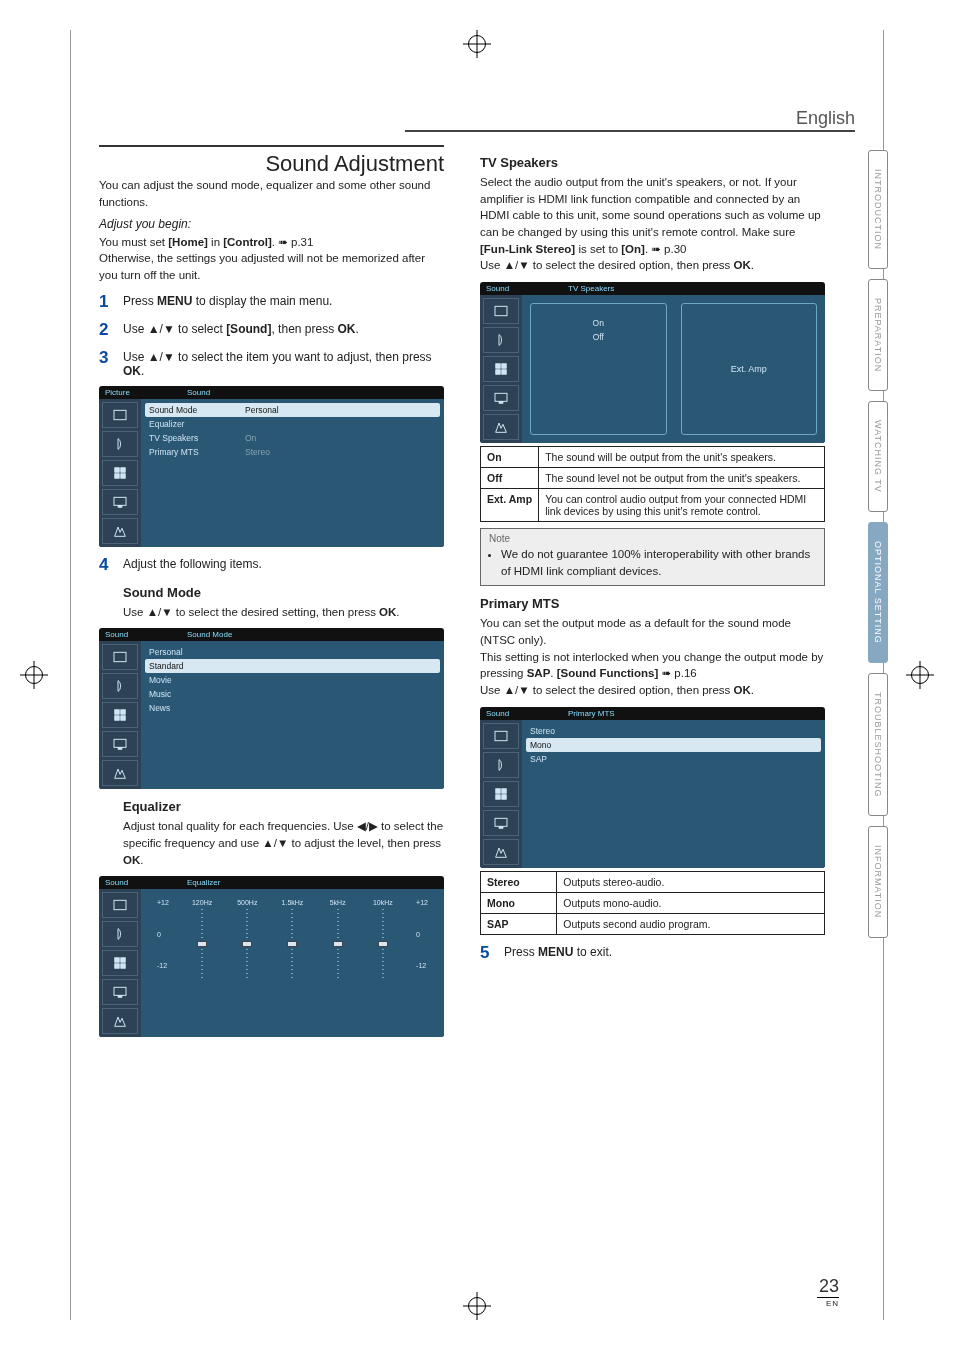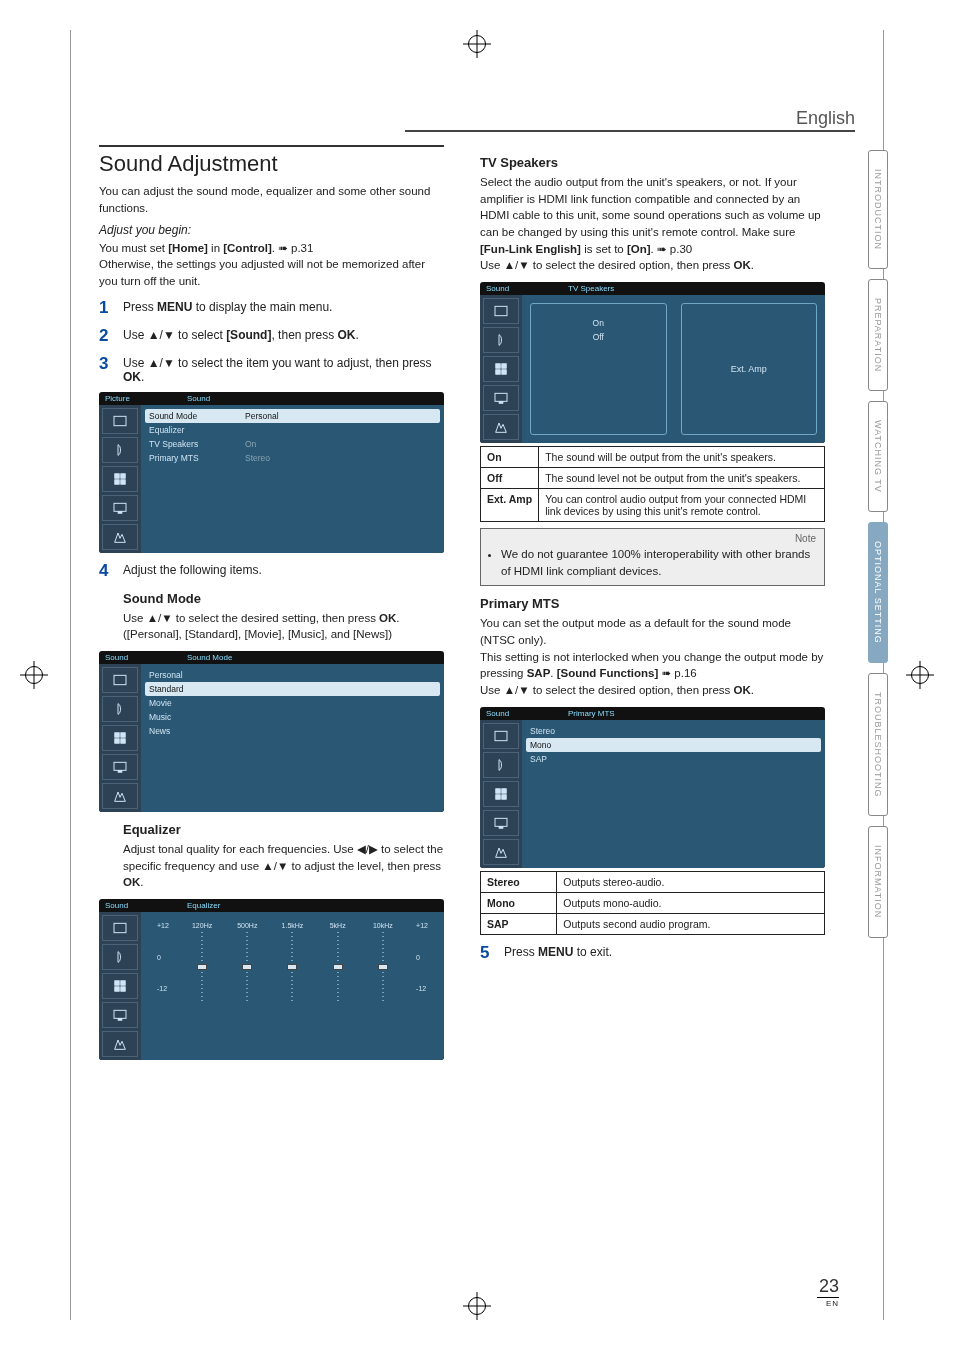--- a/index.html
+++ b/index.html
@@ -50,21 +50,21 @@
   }
 
   .content {
     position: absolute;
     top: 115px; left: 28px; right: 28px; bottom: 60px;
     display: flex;
     gap: 36px;
   }
   .col { flex: 1; min-width: 0; }
 
-  h1 { font-size: 22px; font-weight: 400; margin-bottom: 6px; border-top: 2px solid #333; padding-top: 4px; }
+  h1 { font-size: 22px; font-weight: 400; border-top: 2px solid #333; padding-top: 4px; text-align: right; }
   h2 { font-size: 13px; font-weight: 700; margin-top: 10px; margin-bottom: 4px; }
   p, li { font-size: 11.5px; line-height: 1.45; }
   .italic { font-style: italic; font-size: 12px; margin-top: 6px; }
   .step { display: flex; gap: 10px; margin-top: 8px; }
   .step-num { color: #0a4aa0; font-size: 17px; font-weight: 700; flex: 0 0 14px; }
   .step-body { flex: 1; padding-top: 2px; }
   .indent { margin-left: 24px; }
 
   
   .ui {
@@ -145,21 +145,21 @@
   }
   table.def th { font-weight: 700; white-space: nowrap; }
 
   .note-box {
     border: 1px solid #666;
     background: #eee;
     padding: 4px 8px 6px 8px;
     margin-top: 6px;
     font-size: 9.5px;
   }
-  .note-box .note-title { color: #666; font-size: 10px; margin-bottom: 2px; text-align: right; }
+  .note-box .note-title { color: #666; font-size: 10px; margin-bottom: 2px; }
   .note-box ul { padding-left: 12px; }
 
   
   .tabs {
     position: absolute;
     right: -5px; top: 120px;
     display: flex; flex-direction: column; gap: 10px;
   }
   .tab {
     writing-mode: vertical-rl;
@@ -297,21 +297,20 @@
       <div class="step">
         <div class="step-num">4</div>
         <div class="step-body">Adjust the following items.</div>
       </div>
 
       <div class="indent">
         <h2>Sound Mode</h2>
         <p>
           <span>Use ▲/▼ to select the desired setting, then press </span><b>OK</b><span>.</span>
         </p>
-        <p>([Personal], [Standard], [Movie], [Music], and [News])</p>
       </div>
 
       <div class="ui indent">
         <div class="title-row">
             <span>Sound</span>
             <span>Sound Mode</span>
           </div>
         <div class="body">
           <div class="rail">
             <div class="rail-item">
@@ -453,21 +452,21 @@
             </div>
           </div>
         </div>
       </div>
 
     </div>
 
     <div class="col" style="padding-right:30px;">
       <h2>TV Speakers</h2>
       <p>
-        <span>Select the audio output from the unit's speakers, or not. If your amplifier is HDMI link function compatible and connected by an HDMI cable to this unit, some sound operations such as volume up can be changed by using this unit's remote control. Make sure </span><b>[Fun-Link English]</b><span> is set to </span><b>[On]</b><span>. ➠ p.30</span>
+        <span>Select the audio output from the unit's speakers, or not. If your amplifier is HDMI link function compatible and connected by an HDMI cable to this unit, some sound operations such as volume up can be changed by using this unit's remote control. Make sure </span><b>[Fun-Link Stereo]</b><span> is set to </span><b>[On]</b><span>. ➠ p.30</span>
       </p>
       <p>
         <span>Use ▲/▼ to select the desired option, then press </span><b>OK</b><span>.</span>
       </p>
 
       <div class="ui">
         <div class="title-row">
             <span>Sound</span>
             <span>TV Speakers</span>
           </div>

